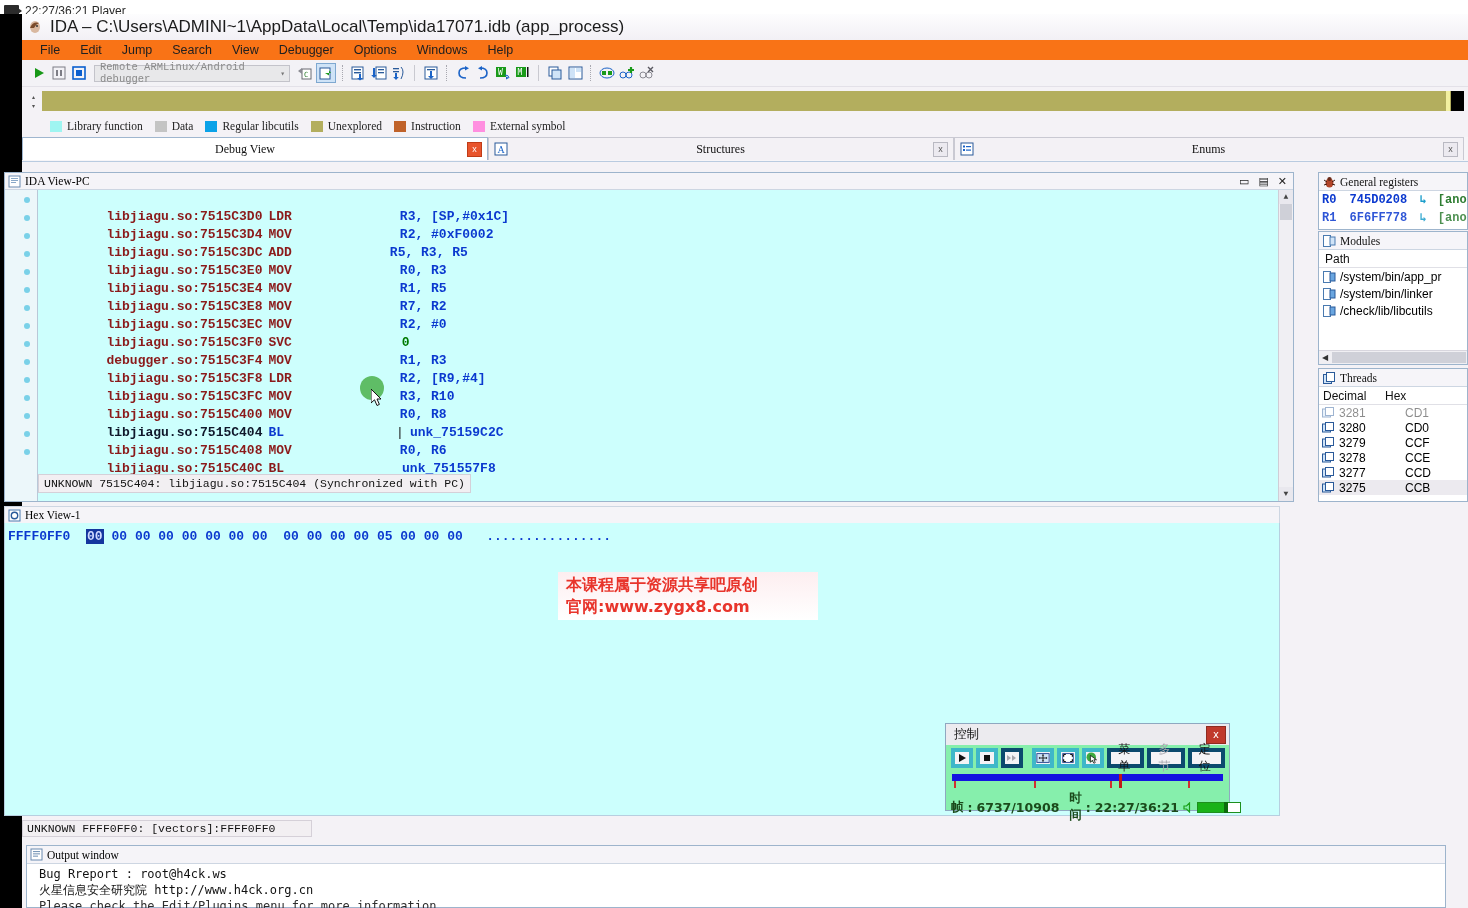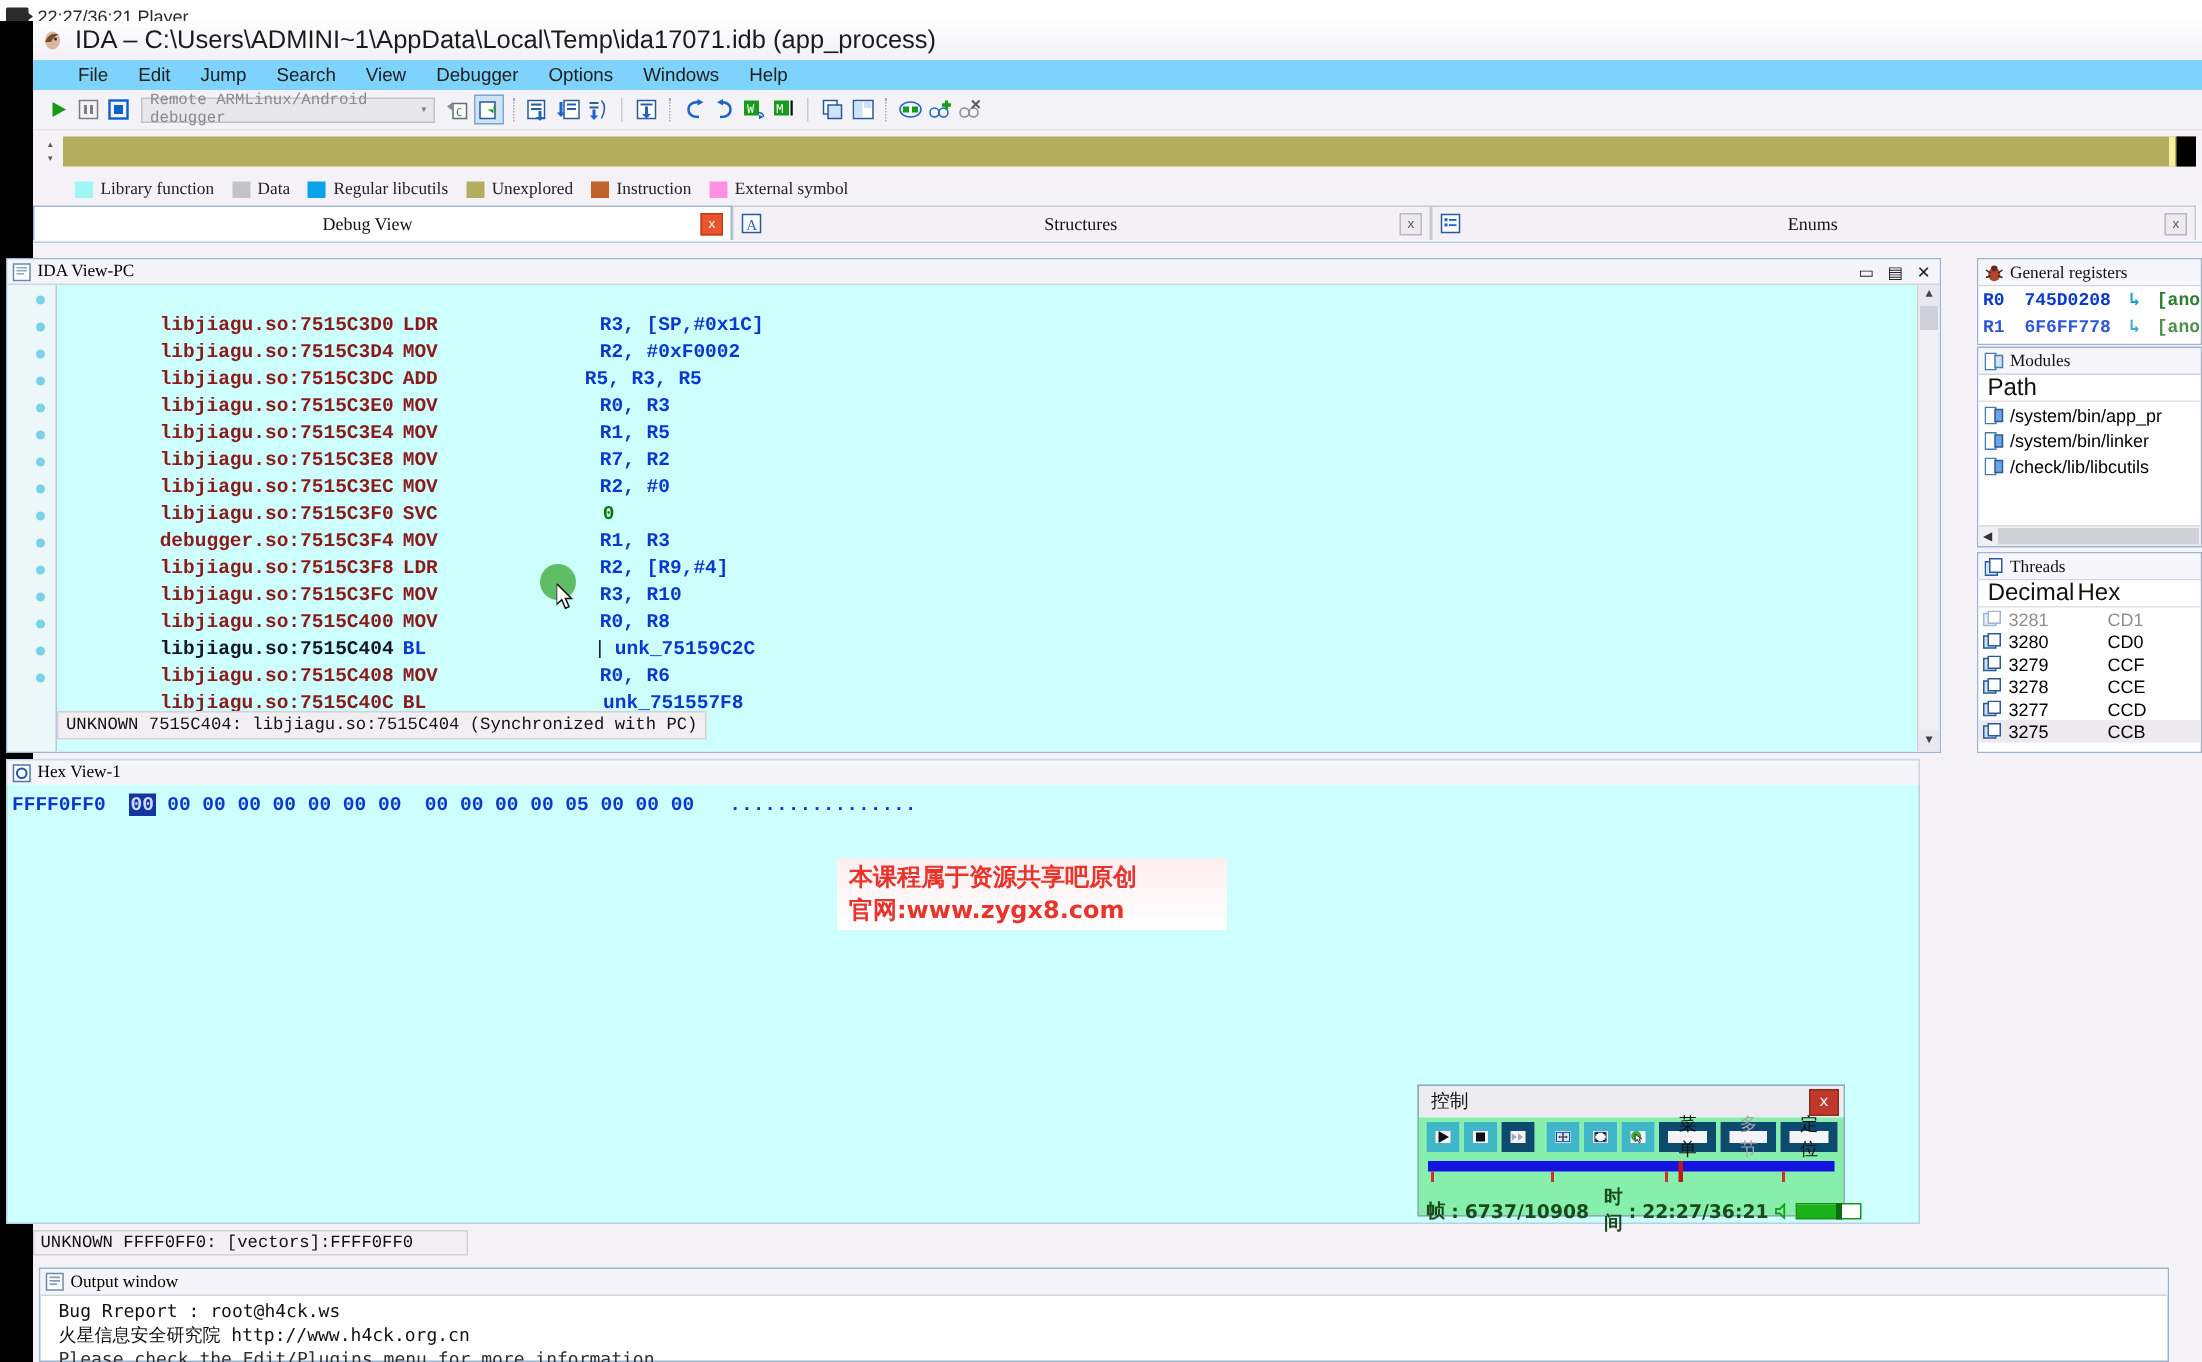--- a/index.html
+++ b/index.html
@@ -32,22 +32,22 @@
   #ida{
     position:absolute;left:22px;top:14px;width:1446px;height:894px;
     background:#f4f2f6;
   }
   #ida-titlebar{
     height:26px;display:flex;align-items:center;gap:6px;padding-left:6px;
     background:linear-gradient(#fdfdfe,#f2f0f5);
   }
   #ida-app-icon{width:16px;height:16px;position:relative;}
   #menubar{
-    height:20px;display:flex;align-items:center;gap:0px;padding-left:20px;
-    background:#7dd3fc;
+    height:20px;display:flex;align-items:center;gap:0px;padding-left:8px;
+    background:#f97316;
   }
   .menu-item{padding:2px 10px;font-size:12.5px;color:#202020;cursor:default;}
 
   #toolbar{
     height:26px;display:flex;align-items:center;gap:2px;padding-left:8px;
     background:#f3f2f6;border-bottom:1px solid #e3e1e8;
   }
   .tb-btn{width:18px;height:18px;display:flex;align-items:center;justify-content:center;}
   .tb-sep{width:1px;height:16px;border-left:1px dotted #a8a8b0;margin:0 4px;}
   #dbg-select{
@@ -140,21 +140,21 @@
     font-family:"Liberation Serif",serif;font-size:11.5px;color:#111;
   }
   .dock-body{position:absolute;left:0;right:0;top:18px;bottom:0;overflow:hidden;background:#fff;}
   .reg-row{height:18px;line-height:18px;white-space:nowrap;font-family:"Liberation Mono",monospace;
     font-size:12px;font-weight:bold;padding-left:3px;}
   .reg-name{color:#0b39cf;}
   .reg-val{color:#0b39cf;}
   .reg-arrow{color:#1c9ecb;}
   .reg-cmt{color:#2e7d32;}
   .col-head{height:17px;display:flex;align-items:center;background:#fff;border-bottom:1px solid #e0e0e6;
-    font-size:16px;color:#111;padding-left:6px;font-family:"Liberation Sans",sans-serif;text-align:center;}
+    font-size:12px;color:#111;padding-left:6px;font-family:"Liberation Sans",sans-serif;}
   .mod-row{height:17px;display:flex;align-items:center;gap:4px;padding-left:4px;font-size:12px;}
   .mini-ico{width:13px;height:12px;flex:0 0 auto;}
   .thr-row{height:15px;display:flex;align-items:center;gap:4px;padding-left:3px;
     font-size:12px;font-family:"Liberation Sans",sans-serif;}
   .thr-dec{width:62px;}
   .thr-hex{width:40px;}
   .hscroll{position:absolute;left:0;right:0;bottom:0;height:13px;background:#f0eff3;border-top:1px solid #d8d6de;
     display:flex;align-items:center;}
   .hscroll .hl{width:12px;text-align:center;font-size:8px;color:#333;}
   .hscroll .hthumb{height:11px;background:#cfd0d8;flex:1;margin:0 1px;}
@@ -183,21 +183,21 @@
   
   #ctrl{
     position:absolute;left:945px;top:723px;width:285px;height:88px;
     background:#86efac;border:1px solid #8fa8c0;box-sizing:border-box;
   }
   #ctrl-title{height:21px;display:flex;align-items:center;background:#ecebef;
     font-size:12.5px;color:#111;padding-left:8px;font-family:"DejaVu Sans",sans-serif;}
   #ctrl-close{margin-left:auto;margin-right:3px;width:18px;height:16px;background:#c0392b;color:#fff;
     font-size:10px;display:flex;align-items:center;justify-content:center;border:1px solid #8e2b20;}
   #ctrl-buttons{display:flex;align-items:center;gap:3px;padding:3px 4px 0 5px;}
-  .cb{height:20px;min-width:22px;border:6px solid #0c4a6e;background:#f4f3f6;
+  .cb{height:20px;min-width:22px;border:4px solid #0c4a6e;background:#f4f3f6;
     display:flex;align-items:center;justify-content:center;font-size:12px;color:#111;
     font-family:"DejaVu Sans",sans-serif;box-sizing:border-box;}
   .cb.wide{padding:0 7px;}
   .cb.disabled{color:#a6a6ad;}
   .cb.sel{border-color:#3fb7c9;}
   #ctrl-track{position:relative;margin:6px 6px 0 6px;height:14px;}
   #ctrl-bar{position:absolute;left:0;top:0;width:100%;height:7px;background:#1414e0;}
   .tick{position:absolute;top:7px;width:2px;height:7px;background:#d03030;}
   #playhead{position:absolute;top:0;width:3px;height:14px;background:#c01818;}
   #ctrl-status{display:flex;align-items:center;gap:4px;padding:2px 5px 0 5px;

